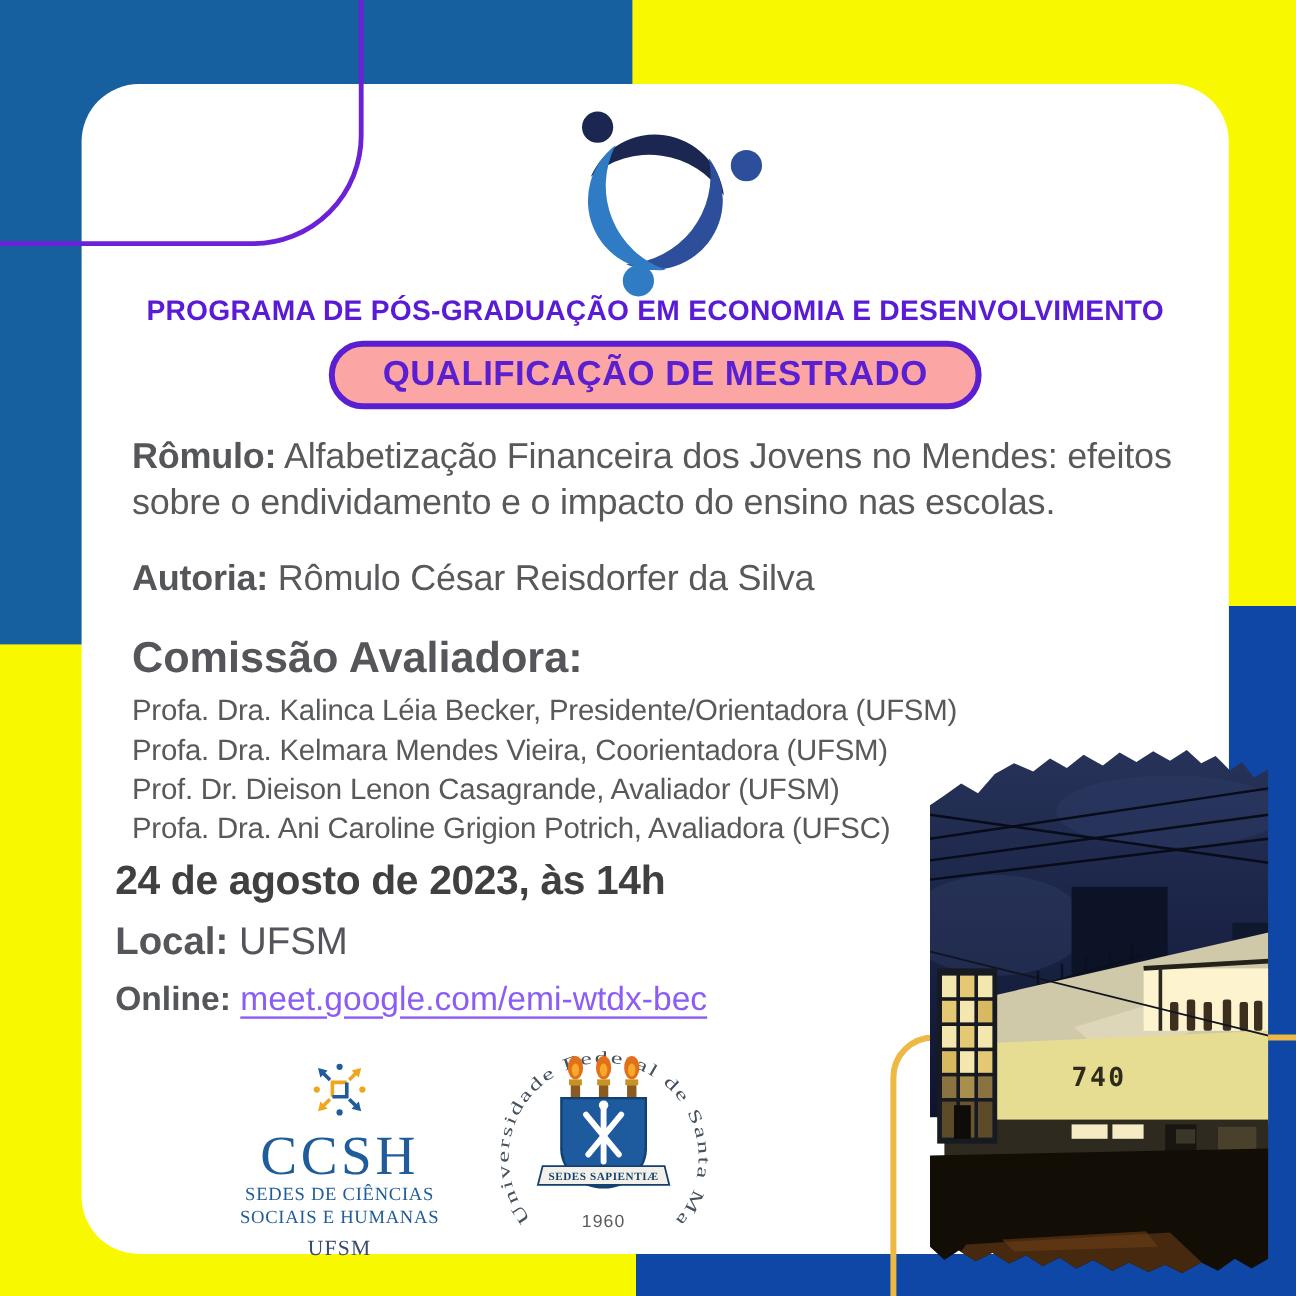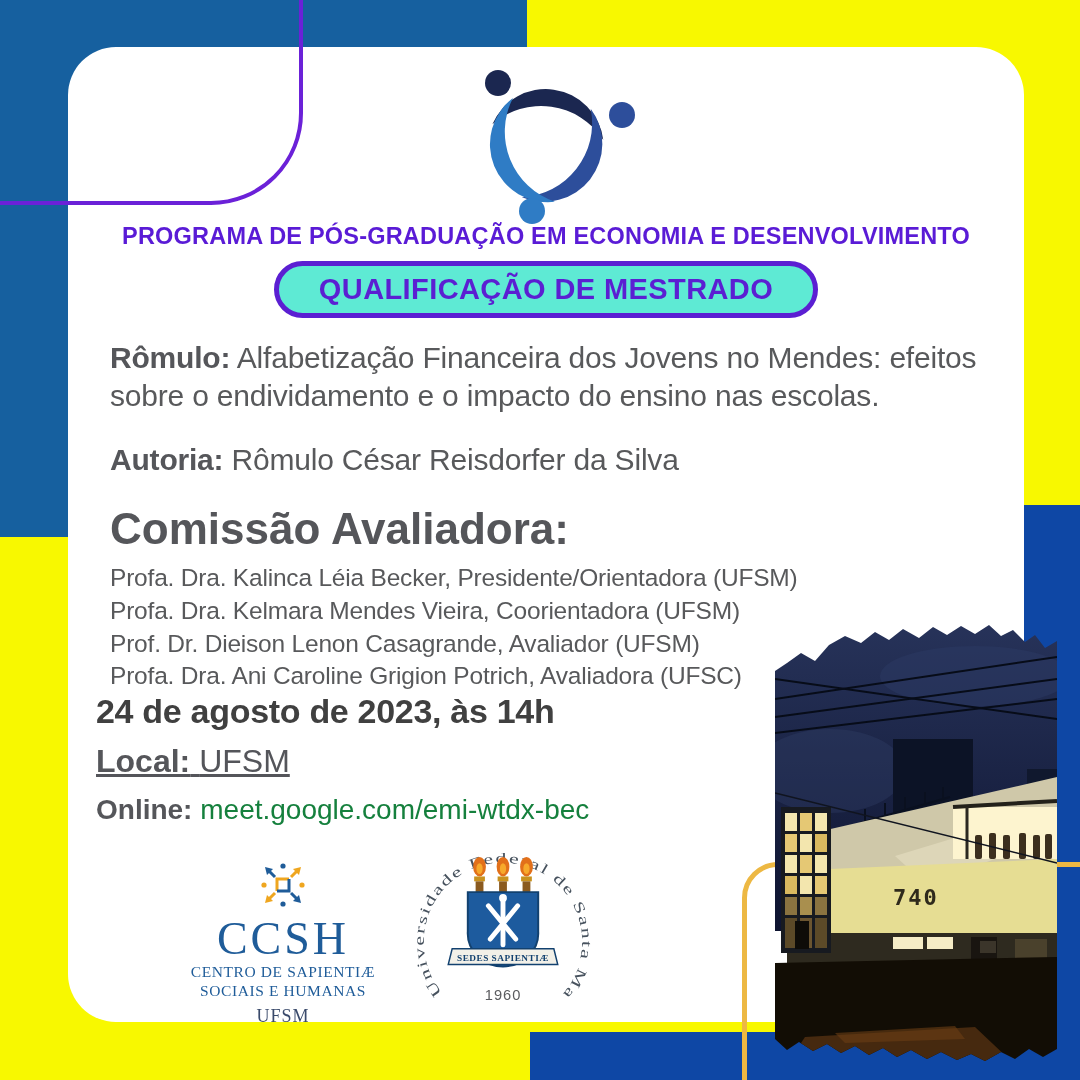--- a/index.html
+++ b/index.html
@@ -5,51 +5,51 @@
   html,body{margin:0;padding:0;background:#ddd;}
   .stage{position:relative;width:1080px;height:1080px;overflow:hidden;
          background:#F8F800;font-family:"Liberation Sans",sans-serif;}
 
   
   .rect-steel{position:absolute;left:0;top:0;width:527px;height:537px;background:#16609F;z-index:1;}
   .rect-royal-right{position:absolute;left:1024px;top:505px;width:56px;height:575px;background:#0E47A5;z-index:1;}
   .rect-royal-bottom{position:absolute;left:530px;top:1032px;width:550px;height:48px;background:#0E47A5;z-index:1;}
 
   
-  .card{position:absolute;left:68px;top:47px;width:956px;height:975px;background:#ffffff;
+  .card{position:absolute;left:68px;top:70px;width:956px;height:975px;background:#ffffff;
         border-radius:48px;z-index:2;}
 
   
   .purple-outline{position:absolute;left:-150px;top:-153px;width:445px;height:350px;
         border:4px solid #6B21D8;border-radius:92px;background:transparent;z-index:3;}
   .gold-outline{position:absolute;left:742px;top:862px;width:420px;height:300px;
         border:5px solid #EDB843;border-radius:36px;background:transparent;z-index:3;}
 
   
   .photo{position:absolute;left:775px;top:621px;width:249px;height:440px;z-index:4;}
 
   
   .logo-swirl{position:absolute;left:50%;top:14px;transform:translateX(-50%);}
   .program{position:absolute;left:0;right:0;top:176px;text-align:center;
            font-size:23.5px;font-weight:800;color:#5A1BD6;letter-spacing:0.2px;}
   .badge-row{position:absolute;left:0;right:0;top:214px;text-align:center;}
-  .badge{display:inline-block;background:#5eead4;border:5px solid #5B1FD2;color:#5B1FD2;
+  .badge{display:inline-block;background:#fca5a5;border:5px solid #5B1FD2;color:#5B1FD2;
          font-weight:800;font-size:29px;padding:7px 40px;border-radius:44px;letter-spacing:0.4px;}
 
   .content{position:absolute;left:42px;right:28px;top:292px;color:#58595B;}
   .para{font-size:30px;line-height:1.26;margin:0 0 26px 0;letter-spacing:-0.2px;}
   .b{font-weight:bold;color:#55565A;}
-  .comissao-h{font-size:44px;font-weight:800;color:#55565A;margin:2px 0 8px 0;}
+  .comissao-h{font-size:36px;font-weight:800;color:#55565A;margin:2px 0 8px 0;}
   .comissao-item{font-size:24.5px;line-height:1.33;white-space:nowrap;letter-spacing:-0.2px;}
 
   .event-block{position:absolute;left:28px;top:645px;color:#515254;}
   .date{font-size:34px;font-weight:800;letter-spacing:-0.3px;color:#404040;}
-  .local{font-size:32px;margin-top:12px;color:#54555A;text-decoration:underline;}
+  .local{font-size:32px;margin-top:12px;color:#54555A;}
   .online{font-size:28px;margin-top:14px;color:#54555A;}
-  .link{text-underline-offset:5px;color:#15803d;cursor:pointer;margin-top:19px;}
+  .link{text-decoration:underline;text-underline-offset:5px;color:#8b5cf6;cursor:pointer;margin-top:19px;}
 
   .logos-row{position:absolute;left:100px;top:806px;display:flex;gap:17px;align-items:flex-start;}
   .ccsh{width:230px;text-align:center;padding-top:8px;}
   .ccsh-acronym{font-family:"Liberation Serif",serif;font-size:46px;color:#1F5C99;
                 letter-spacing:3px;line-height:1.05;margin-top:2px;}
   .ccsh-line{font-family:"Liberation Serif",serif;font-size:15.5px;color:#1F5C99;
              letter-spacing:0.6px;line-height:1.2;}
   .ccsh-ufsm{font-family:"Liberation Serif",serif;font-size:18px;color:#3A4A6B;
              letter-spacing:1px;margin-top:6px;}
 </style>
@@ -124,21 +124,21 @@
           <line x1="32" y1="32" x2="39" y2="39" stroke="#1F5C99" stroke-width="3"></line>
           <polygon points="42,42 34,40 40,34" fill="#1F5C99"></polygon>
           <line x1="16" y1="32" x2="9" y2="39" stroke="#EFA61F" stroke-width="3"></line>
           <polygon points="6,42 8,34 14,40" fill="#EFA61F"></polygon>
           <circle cx="24" cy="5" r="2.6" fill="#1F5C99"></circle>
           <circle cx="43" cy="24" r="2.6" fill="#EFA61F"></circle>
           <circle cx="24" cy="43" r="2.6" fill="#1F5C99"></circle>
           <circle cx="5" cy="24" r="2.6" fill="#EFA61F"></circle>
         </svg>
         <div class="ccsh-acronym">CCSH</div>
-        <div class="ccsh-line">CENTRO DE SAPIENTIÆ</div>
+        <div class="ccsh-line">SEDES DE CIÊNCIAS</div>
         <div class="ccsh-line">SOCIAIS E HUMANAS</div>
         <div class="ccsh-ufsm">UFSM</div>
       </div>
 
       <svg width="176" height="176" viewBox="-90 -90 180 180">
         <defs>
           <path id="sealCircle" d="M -62,53 A 81,81 0 1 1 62,53" fill="none"></path>
         </defs>
         <text font-family="Liberation Serif, serif" font-size="14.5" fill="#47525E" letter-spacing="1.2">
           <textPath href="#sealCircle" startOffset="0" textLength="400" lengthAdjust="spacingAndGlyphs">Universidade Federal de Santa Maria</textPath>

